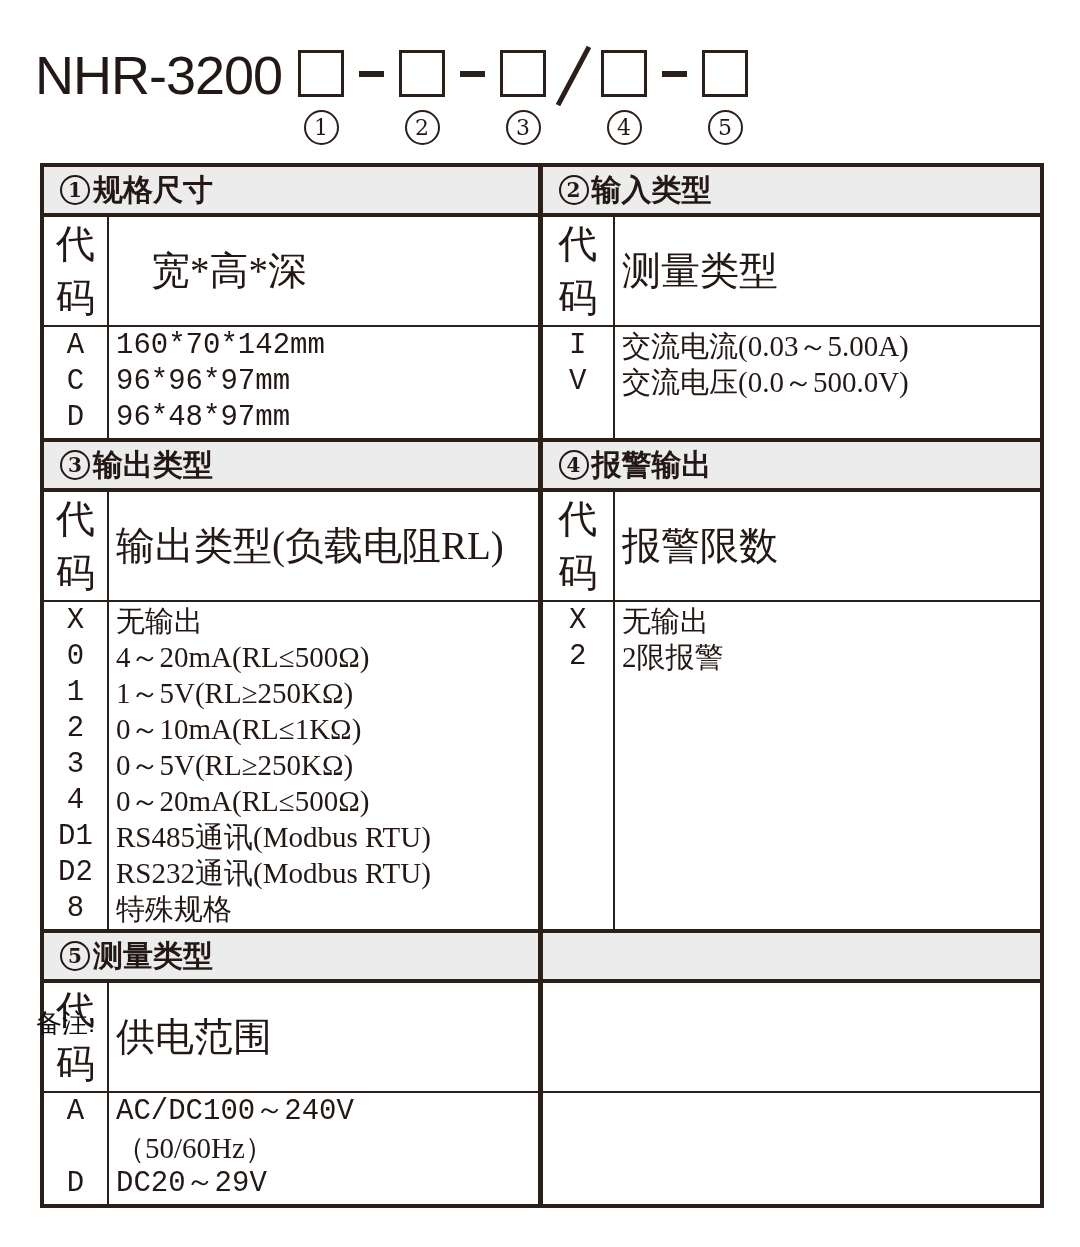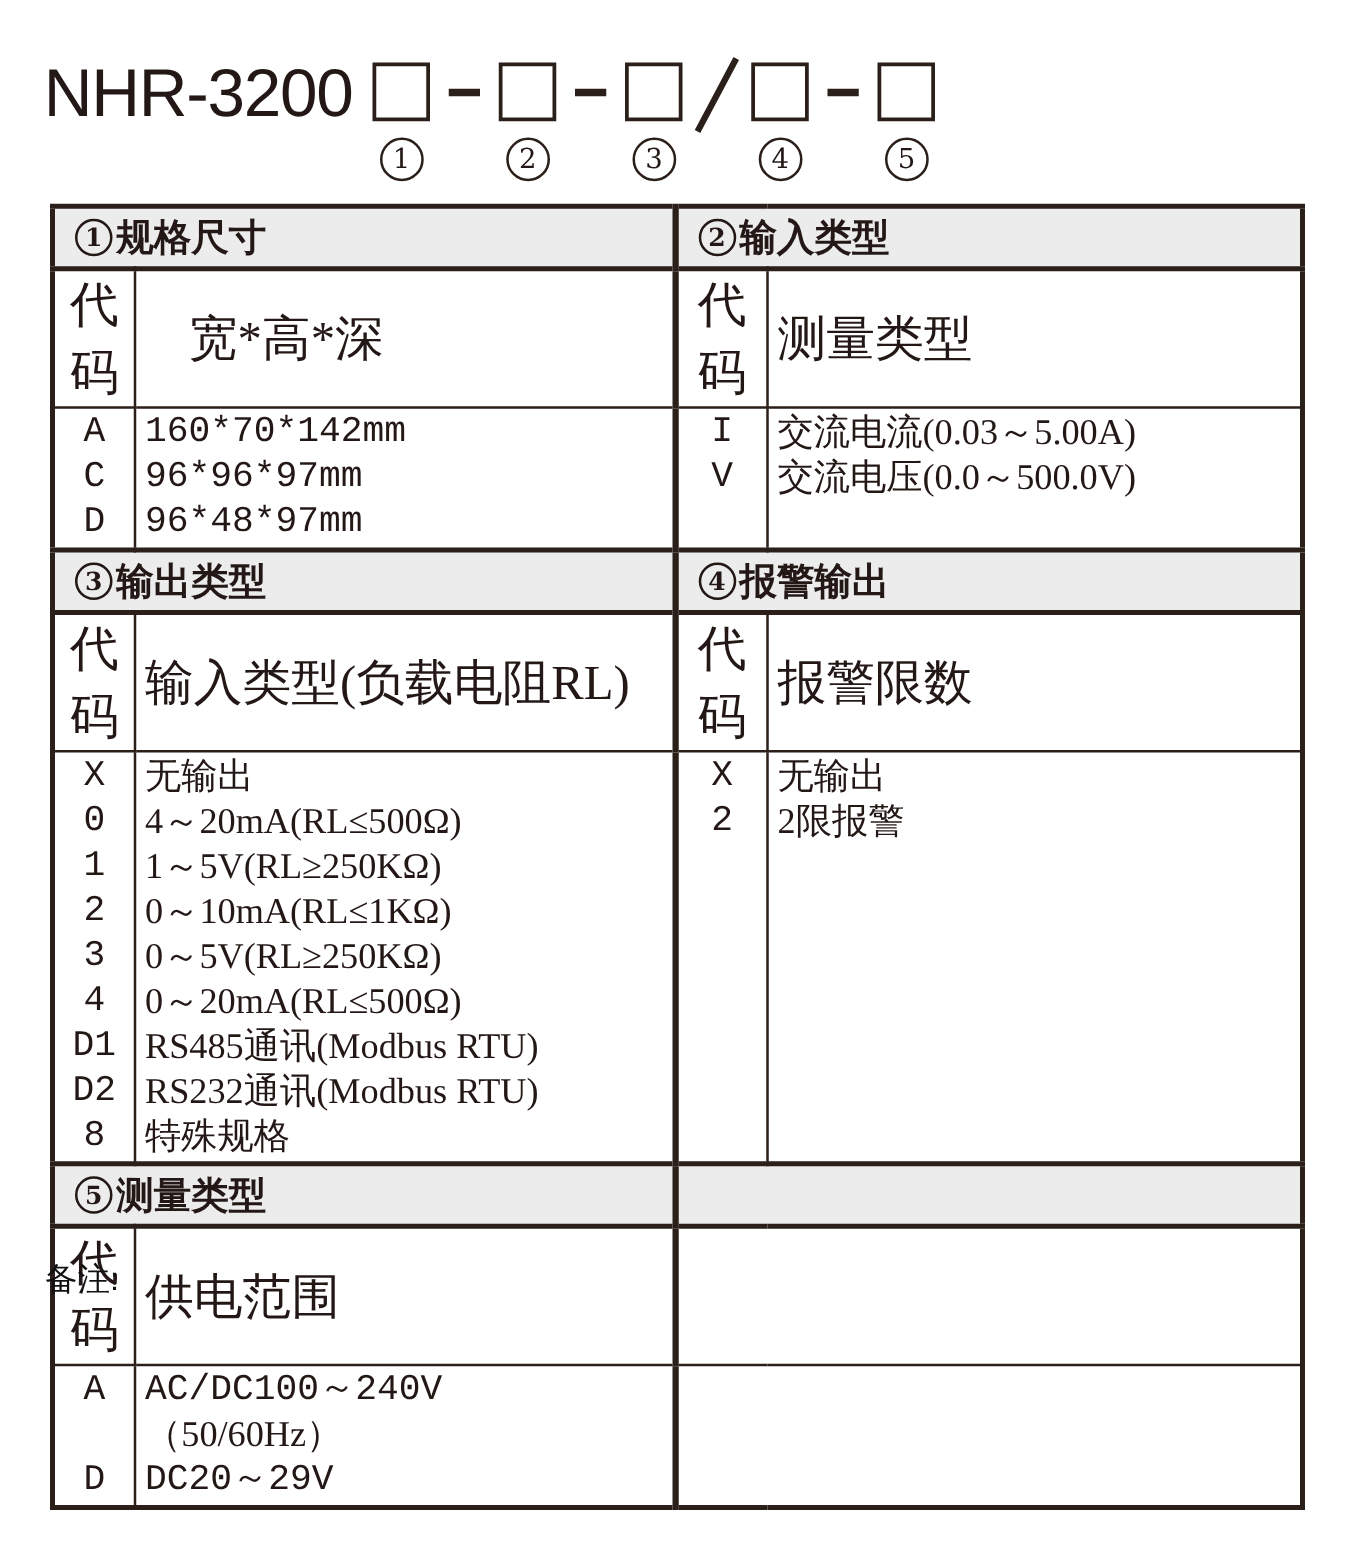--- a/index.html
+++ b/index.html
@@ -223,21 +223,21 @@
       <td colspan="2">
         <div class="band-inner">
           <span class="band-circ">4</span>
           <span>报警输出</span>
         </div>
       </td>
     </tr>
 
     <tr class="colhead">
       <td class="code-col">代码</td>
-      <td class="mid desc-pad">输入类型(负载电阻RL)</td>
+      <td class="mid desc-pad">输出类型(负载电阻RL)</td>
       <td class="code-col">代码</td>
       <td class="desc-pad">报警限数</td>
     </tr>
 
     <tr class="bodyrow">
       <td class="code-col">
         <div class="line latin">X</div>
         <div class="line latin">0</div>
         <div class="line latin">1</div>
         <div class="line latin">2</div>

